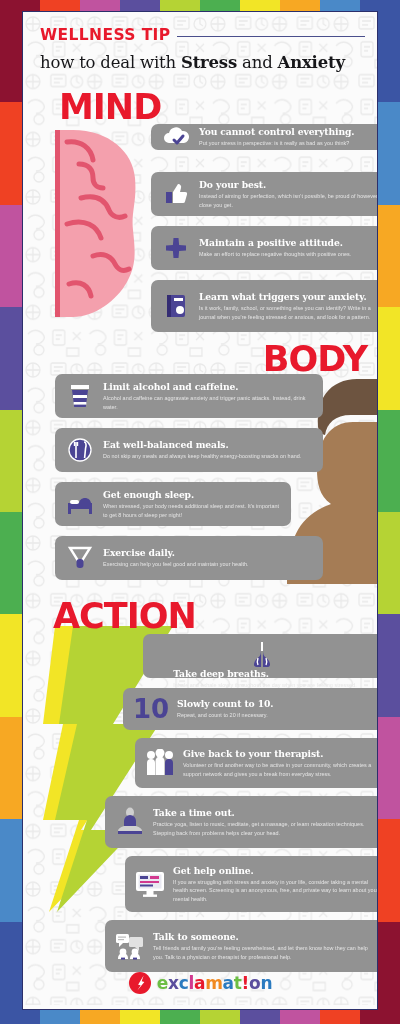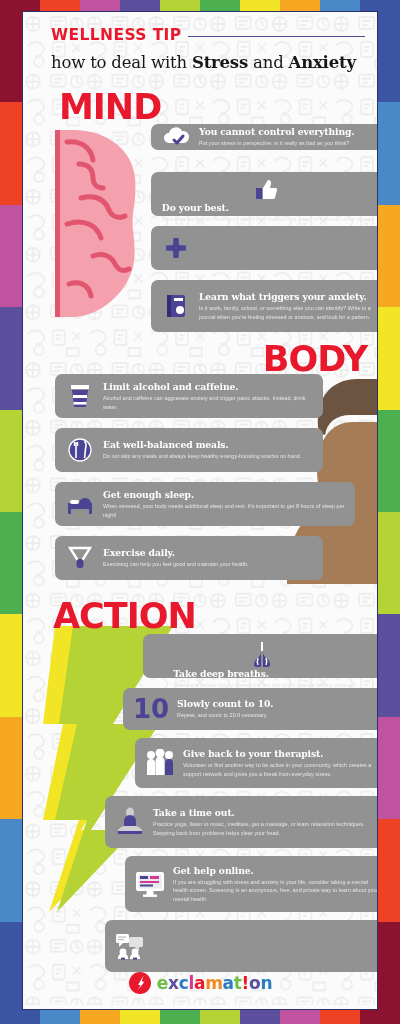--- a/index.html
+++ b/index.html
@@ -24,21 +24,21 @@
   }
 
   
   #pattern {
     position:absolute; inset:0;
     opacity:.5;
     pointer-events:none;
   }
 
   
-  #header { position:relative; padding:14px 12px 0 28px; }
+  #header { position:relative; padding:14px 12px 0 17px; }
   .wellness-row { display:flex; align-items:center; gap:6px; }
   #wellness-tip {
     color:#e8192c;
     font-weight:bold;
     font-size:15.5px;
     letter-spacing:.4px;
     font-family:"DejaVu Sans", sans-serif;
     white-space:nowrap;
   }
   .hrule { flex:1; height:1px; background:#4a4f8c; margin-top:2px; }
@@ -107,28 +107,28 @@
   .num10 {
     color:#4b4494;
     font-family:"DejaVu Sans", sans-serif;
     font-weight:bold;
     font-size:26px;
     line-height:1;
   }
 
   
   #tip-m1 { left:128px; top:112px; width:236px; height:26px; }
-  #tip-m2 { left:128px; top:160px; width:236px; height:44px;flex-direction:column; }
+  #tip-m2 { left:128px; top:160px; width:236px; height:44px; }
   #tip-m3 { left:128px; top:214px; width:236px; height:44px; }
   #tip-m4 { left:128px; top:268px; width:236px; height:52px; }
 
   
   #tip-b1 { left:32px; top:362px; width:268px; height:44px; }
   #tip-b2 { left:32px; top:416px; width:268px; height:44px; }
-  #tip-b3 { left:32px; top:470px; width:300px; height:44px; }
+  #tip-b3 { left:32px; top:470px; width:236px; height:44px; }
   #tip-b4 { left:32px; top:524px; width:268px; height:44px; }
 
   
   #tip-a1 { left:120px; top:622px; width:244px; height:44px;flex-direction:column; }
   #tip-a2 { left:100px; top:676px; width:264px; height:42px; }
   #tip-a3 { left:112px; top:726px; width:252px; height:50px; }
   #tip-a4 { left:82px;  top:784px; width:282px; height:52px; }
   #tip-a5 { left:102px; top:844px; width:262px; height:56px; }
   #tip-a6 { left:82px;  top:908px; width:282px; height:52px; }
 
@@ -267,20 +267,24 @@
       <div class="t-body">Instead of aiming for perfection, which isn't possible, be proud of however close you get.</div>
     </div>
   </div>
 
   <div class="tip" id="tip-m3">
     <div class="ico">
       <svg width="24" height="24" viewBox="0 0 24 24">
         <path d="M9.5 2h5l.6 6.9 6.9.6v5l-6.9.6-.6 6.9h-5l-.6-6.9L2 14.5v-5l6.9-.6Z" fill="#4b4494"></path>
       </svg>
     </div>
+    <div class="txt">
+      <div class="t-head">Maintain a positive attitude.</div>
+      <div class="t-body">Make an effort to replace negative thoughts with positive ones.</div>
+    </div>
   </div>
 
   <div class="tip" id="tip-m4">
     <div class="ico">
       <svg width="22" height="26" viewBox="0 0 22 26">
         <rect x="2" y="2" width="18" height="22" rx="2" fill="#4b4494"></rect>
         <rect x="2" y="2" width="4" height="22" fill="#342c73"></rect>
         <rect x="9" y="5" width="9" height="3" fill="#ffffff"></rect>
         <circle cx="15" cy="17" r="4" fill="#ffffff"></circle>
       </svg>
@@ -449,20 +453,24 @@
         <rect x="14" y="5" width="14" height="10" rx="1.5" fill="#e2e2e2"></rect>
         <path d="M24 15l0 4-4-4Z" fill="#e2e2e2"></path>
         <circle cx="8" cy="20" r="3.4" fill="#ffffff"></circle>
         <path d="M3 27v-1a5 5 0 0110 0v1Z" fill="#ffffff"></path>
         <rect x="6" y="25.6" width="4" height="2" fill="#4b4494"></rect>
         <circle cx="20" cy="20" r="3.4" fill="#ffffff"></circle>
         <path d="M15 27v-1a5 5 0 0110 0v1Z" fill="#ffffff"></path>
         <rect x="18" y="25.6" width="4" height="2" fill="#4b4494"></rect>
       </svg>
     </div>
+    <div class="txt">
+      <div class="t-head">Talk to someone.</div>
+      <div class="t-body">Tell friends and family you're feeling overwhelmed, and let them know how they can help you. Talk to a physician or therapist for professional help.</div>
+    </div>
   </div>
 
   <div id="footer">
     <svg width="24" height="24" viewBox="0 0 24 24">
       <circle cx="12" cy="12" r="11" fill="#e8192c"></circle>
       <path d="M14 4 L10.5 14 h2.6 L11 20 l5 -10 h-2.7 Z" fill="#ffffff" transform="rotate(12 12 12)"></path>
     </svg>
     <span id="logo-word"><span style="color: rgb(108, 190, 69);">e</span><span style="color: rgb(91, 79, 158);">x</span><span style="color: rgb(43, 123, 192);">c</span><span style="color: rgb(210, 57, 143);">l</span><span style="color: rgb(232, 25, 44);">a</span><span style="color: rgb(241, 138, 33);">m</span><span style="color: rgb(43, 123, 192);">a</span><span style="color: rgb(108, 190, 69);">t</span><span style="color: rgb(232, 25, 44);">!</span><span style="color: rgb(91, 79, 158);">o</span><span style="color: rgb(43, 123, 192);">n</span></span>
   </div>
 

